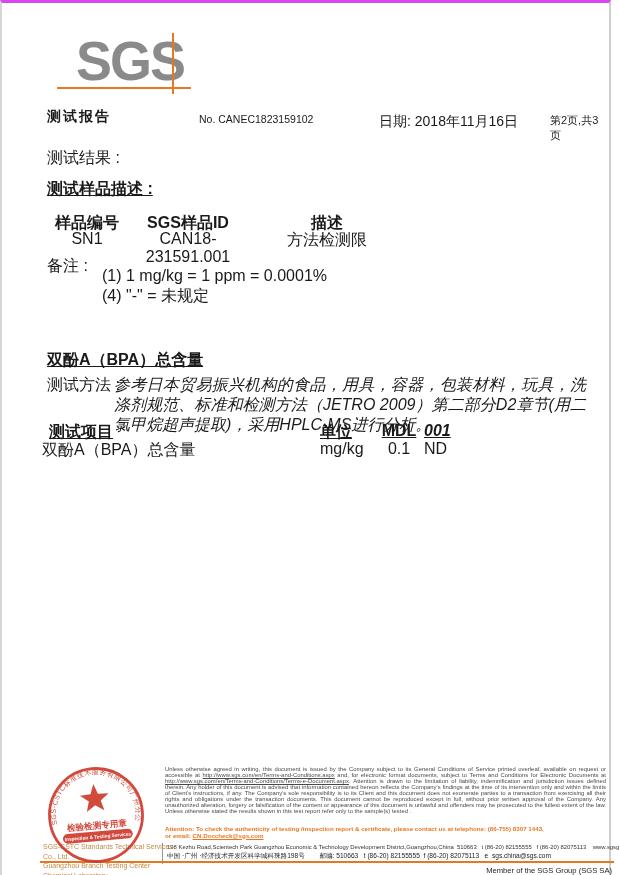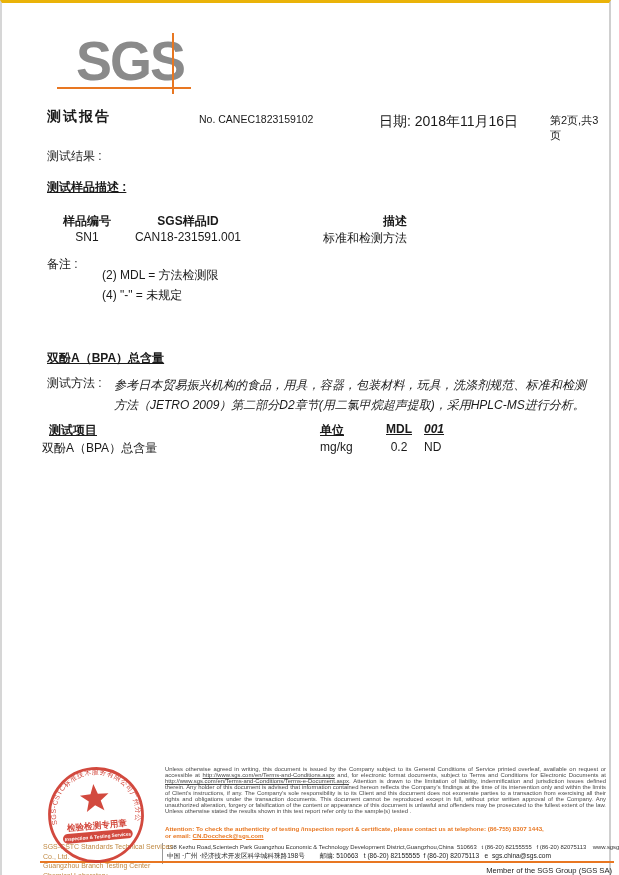--- a/index.html
+++ b/index.html
@@ -4,47 +4,47 @@
 <style>
   html,body { margin:0; padding:0; }
   body {
     width:619px; height:875px; background:#ffffff; position:relative;
     font-family:"Liberation Sans", sans-serif; color:#1a1a1a;
     overflow:hidden;
   }
   .sheet {
     position:absolute; left:0; top:0; width:611px; height:875px;
     background:#fff; box-sizing:border-box;
-    border-top:3px solid #eab308; border-left:2px solid #d6d6d6; border-right:2px solid #cfcfcf;
+    border-top:3px solid #d946ef; border-left:2px solid #d6d6d6; border-right:2px solid #cfcfcf;
   }
   .abs { position:absolute; }
 
   
   .sgs-logo {
     left:73px; top:33px; font-size:55px; line-height:50px; font-weight:bold;
     color:#8a8a8a; letter-spacing:-2px; transform:scaleX(0.98);
   }
   .logo-hline { left:55px; top:84px; width:134px; height:2px; background:#e87722; }
   .logo-vline { left:170px; top:30px; width:2px; height:61px; background:#e87722; }
 
   .report-title { left:45px; top:105px; font-size:14px; font-weight:bold; letter-spacing:2px; }
   .report-no   { left:197px; top:110px; font-size:10.5px; }
   .report-date { left:377px; top:110px; font-size:14px; }
   .report-page { left:548px; top:110px; font-size:11px; }
 
   
-  .txt { font-size:12px; }
+  .txt { font-size:16px; }
   .s-results     { left:45px; top:145px; }
   .s-sample-desc { left:45px; top:176px; font-weight:bold; text-decoration:underline; }
 
   .sample-th { top:210px; font-weight:bold; }
   .sample-td { top:227px; }
   .col-sno  { left:52px;  width:66px;  text-align:center; }
   .col-sid  { left:128px; width:116px; text-align:center; }
-  .col-sdes { left:245px; width:160px; text-align:right; }
+  .col-sdes { left:245px; width:160px; text-align:center; }
 
   .s-notes-label { left:45px; top:247px;margin-top:6px; }
   .notes-list { left:100px; top:263px; width:300px; }
   .notes-list div { line-height:19.5px; }
 
   .bpa-heading { left:45px; top:347px; font-weight:bold; text-decoration:underline; }
   .method-label { left:45px; top:372px; }
   .method-text  { left:112px; top:372px; width:472px; line-height:20px; text-align:justify;font-style:italic; }
 
   .rt-head { top:419px; font-weight:bold; }
@@ -95,40 +95,40 @@
 
   <div class="abs txt s-results">测试结果 :</div>
   <div class="abs txt s-sample-desc">测试样品描述 :</div>
 
   <div class="abs txt sample-th col-sno">样品编号</div>
   <div class="abs txt sample-th col-sid">SGS样品ID</div>
   <div class="abs txt sample-th col-sdes">描述</div>
 
   <div class="abs txt sample-td col-sno">SN1</div>
   <div class="abs txt sample-td col-sid">CAN18-231591.001</div>
-  <div class="abs txt sample-td col-sdes">标准和检测方法</div>
+  <div class="abs txt sample-td col-sdes">方法检测限</div>
 
   <div class="abs txt s-notes-label">备注 :</div>
   <div class="abs txt notes-list">
-    <div>(2) MDL = 方法检测限</div>
+    <div>(1) 1 mg/kg = 1 ppm = 0.0001%</div>
     <div>(4) "-" = 未规定</div>
   </div>
 
   <div class="abs txt bpa-heading">双酚A（BPA）总含量</div>
   <div class="abs txt method-label">测试方法 :</div>
   <div class="abs txt method-text">参考日本贸易振兴机构的食品，用具，容器，包装材料，玩具，洗涤剂规范、标准和检测方法（JETRO 2009）第二部分D2章节(用二氯甲烷超声提取)，采用HPLC-MS进行分析。</div>
 
   <div class="abs txt rt-head rt-item-h">测试项目</div>
   <div class="abs txt rt-head col-unit u">单位</div>
   <div class="abs txt rt-head col-mdl u">MDL</div>
   <div class="abs txt rt-head col-res u ital">001</div>
 
   <div class="abs txt rt-row rt-item">双酚A（BPA）总含量</div>
   <div class="abs txt rt-row col-unit">mg/kg</div>
-  <div class="abs txt rt-row col-mdl">0.2</div>
+  <div class="abs txt rt-row col-mdl">0.1</div>
   <div class="abs txt rt-row col-res">ND</div>
 
   <div class="abs company-lines">
     <div>SGS-CSTC Standards Technical Services Co., Ltd.</div>
     <div>Guangzhou Branch Testing Center Chemical Laboratory</div>
   </div>
 
   <div class="abs stamp-wrap">
     <svg width="100" height="100" viewBox="0 0 100 100">
       <defs>

